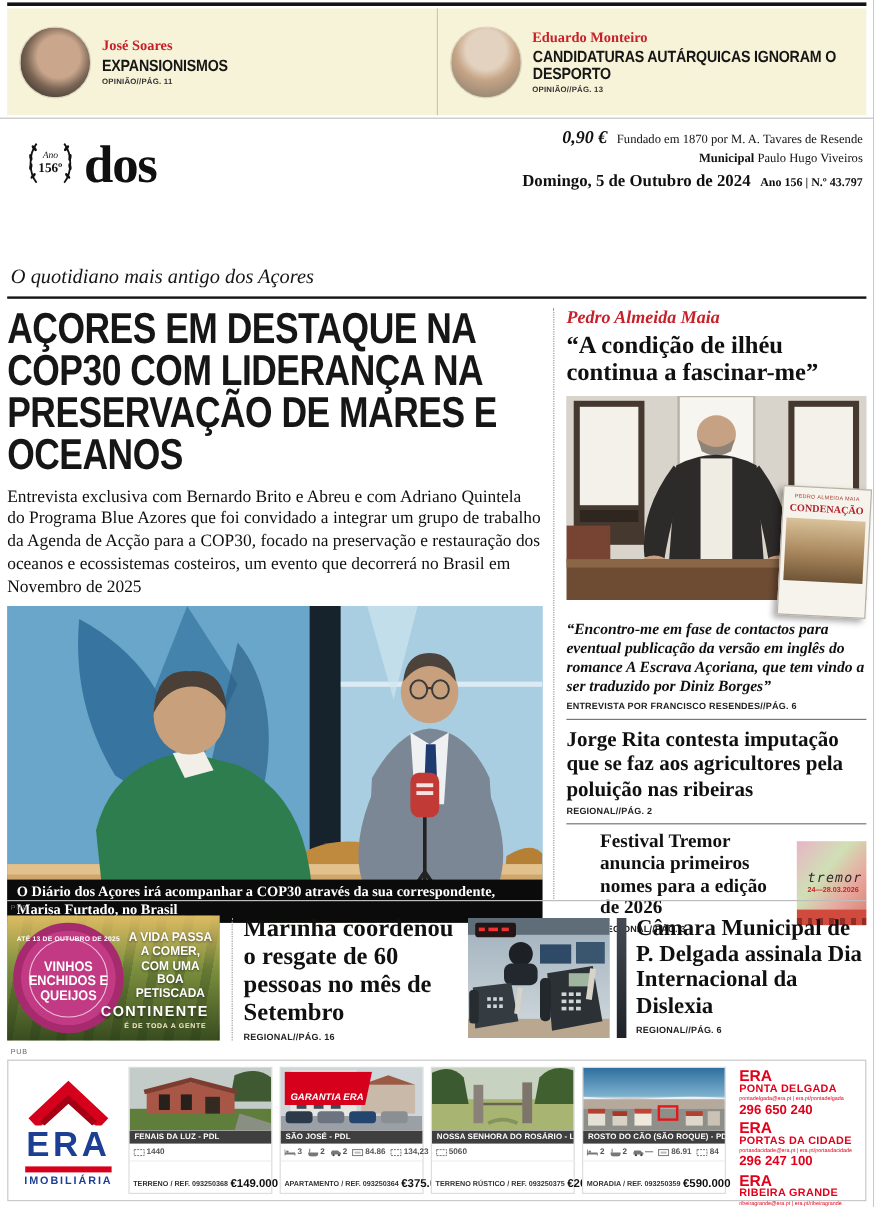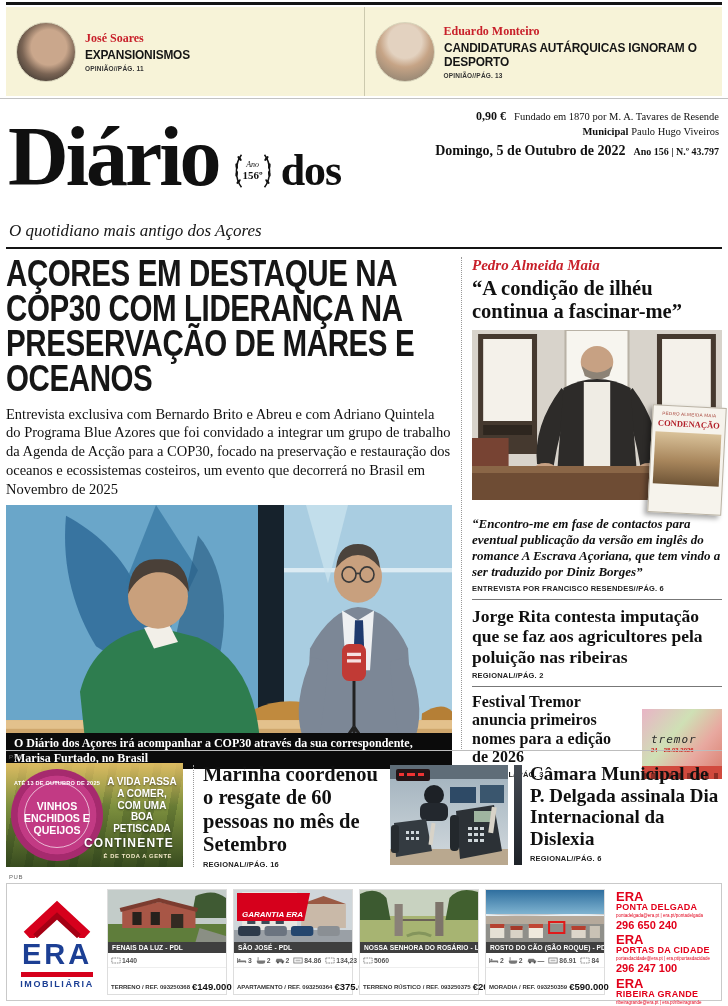--- a/index.html
+++ b/index.html
@@ -17,21 +17,21 @@
   .av3{background:radial-gradient(circle at 50% 32%,#e3d2c0 0 34%,#c6a486 52%,#9b8a76 80%,#837b70 100%);}
   .op-text{flex:1;min-width:0;}
   .op-author{font-family:"Liberation Serif",serif;font-weight:bold;color:#c8202a;font-size:12px;margin-bottom:2px;}
   .op-title{font-weight:bold;font-size:13.5px;line-height:1.03;letter-spacing:-.2px;color:#161616;
             transform:scaleX(.88);transform-origin:0 50%;width:114%;}
   .op-ref{font-size:6.5px;font-weight:bold;color:#333;margin-top:3px;letter-spacing:.2px;}
   #strip-rule{position:absolute;top:98px;left:0;right:0;height:1px;background:#c2c2c2;}
 
   
   #meta{position:absolute;top:104px;right:9px;text-align:right;font-family:"Liberation Serif",serif;line-height:1.32;}
-  .meta-price{font-size:12px;font-weight:bold;}
+  .meta-price{font-size:15px;font-weight:bold;font-style:italic;}
   .meta-founded,.meta-dir{font-size:10.5px;}
   .meta-dirlabel{font-weight:bold;}
   .meta-date{font-size:14px;font-weight:bold;}
   .meta-ed{font-size:10px;font-weight:bold;}
   #masthead{position:absolute;top:112px;left:8px;width:714px;display:flex;align-items:baseline;}
   .mast-big{font-family:"Liberation Serif",serif;font-weight:bold;font-size:84px;letter-spacing:-3px;line-height:1.08;color:#101010;}
   .mast-dos{font-family:"Liberation Serif",serif;font-weight:bold;font-size:44px;letter-spacing:-1px;margin:0 4px 0 4px;color:#101010;}
   .badge{width:48px;height:50px;align-self:flex-end;margin:0 0 6px 10px;position:relative;flex:none;text-align:center;}
   .badge svg{position:absolute;inset:0;}
   .badge-top{position:absolute;top:13px;left:0;right:0;font-family:"Liberation Serif",serif;font-style:italic;font-size:8px;color:#111;}
@@ -58,22 +58,22 @@
   .int-photo svg{position:absolute;inset:0;width:100%;height:100%;}
   .book{position:absolute;right:-2px;bottom:-14px;width:66px;height:98px;background:#f6f3ec;border:1px solid #b9b2a4;
         box-shadow:-3px 3px 5px rgba(0,0,0,.35);transform:rotate(3deg);padding:5px 3px 3px;text-align:center;z-index:2;}
   .book-author{font-size:4.5px;color:#a33b30;letter-spacing:.3px;}
   .book-title{font-family:"Liberation Serif",serif;font-weight:bold;color:#b3202a;font-size:8.5px;margin-top:2px;}
   .book-img{margin-top:4px;height:52px;background:linear-gradient(#d9c29a,#a8865c 55%,#6f5537);}
   .quote{font-family:"Liberation Serif",serif;font-style:italic;font-weight:bold;font-size:13px;line-height:1.24;margin-top:16px;color:#101010;}
   .rule{height:1px;background:#777;margin:6px 0;}
   .brief-hl{font-family:"Liberation Serif",serif;font-weight:bold;font-size:17.5px;line-height:1.15;color:#101010;}
   .brief-hl.small{font-size:16px;}
-  .tremor-row{display:flex;gap:19px;align-items:flex-end;}
-  .tremor-thumb{width:80px;height:70px;flex:none;position:relative;overflow:hidden;
+  .tremor-row{display:flex;gap:19px;align-items:center;margin-left:28px;}
+  .tremor-thumb{width:58px;height:70px;flex:none;position:relative;overflow:hidden;
      background:linear-gradient(130deg,#e9b4c6,#cfe0b5 38%,#e8a9a0 66%,#d97b6c);}
   .tremor-name{position:absolute;left:9px;top:24px;font-family:"DejaVu Sans Mono",monospace;font-style:italic;
      font-size:11px;letter-spacing:1px;color:#2b2b2b;}
   .tremor-dates{position:absolute;left:9px;top:38px;font-size:6px;font-weight:bold;color:#c22;}
   .tremor-band{position:absolute;bottom:0;left:0;right:0;height:13px;background:#d14a3e;}
   .tremor-band::after{content:"";position:absolute;bottom:0;left:0;right:0;height:6px;
      background:repeating-linear-gradient(90deg,#8e2e26 0 4px,#d14a3e 4px 9px);}
 
   
   #row-rule{position:absolute;top:750px;left:6px;right:6px;height:1px;background:#bdbdbd;}
@@ -158,27 +158,26 @@
   <div id="meta">
     <div>
       <span class="meta-price">0,90 €</span>&nbsp;
       <span class="meta-founded">Fundado em 1870 por M. A. Tavares de Resende</span>
     </div>
     <div class="meta-dir">
       <span class="meta-dirlabel">Municipal</span>
       <span>Paulo Hugo Viveiros</span>
     </div>
     <div>
-      <span class="meta-date">Domingo, 5 de Outubro de 2022</span>&nbsp;
+      <span class="meta-date">Domingo, 5 de Outubro de 2024</span>&nbsp;
       <span class="meta-ed">Ano 156  |  N.º 43.797</span>
     </div>
   </div>
 
   <div id="masthead">
-    <span class="mast-big">Diário</span>
     <span class="badge">
       <svg viewBox="0 0 50 50">
         <g fill="none" stroke="#111" stroke-width="1.6">
           <path d="M13 42 C6 33 6 17 13 8"></path>
           <path d="M37 42 C44 33 44 17 37 8"></path>
         </g>
         <g fill="#111">
           <ellipse cx="10" cy="36" rx="3" ry="1.3" transform="rotate(-50 10 36)"></ellipse>
           <ellipse cx="8" cy="28" rx="3" ry="1.3" transform="rotate(-80 8 28)"></ellipse>
           <ellipse cx="8" cy="20" rx="3" ry="1.3" transform="rotate(-100 8 20)"></ellipse>

